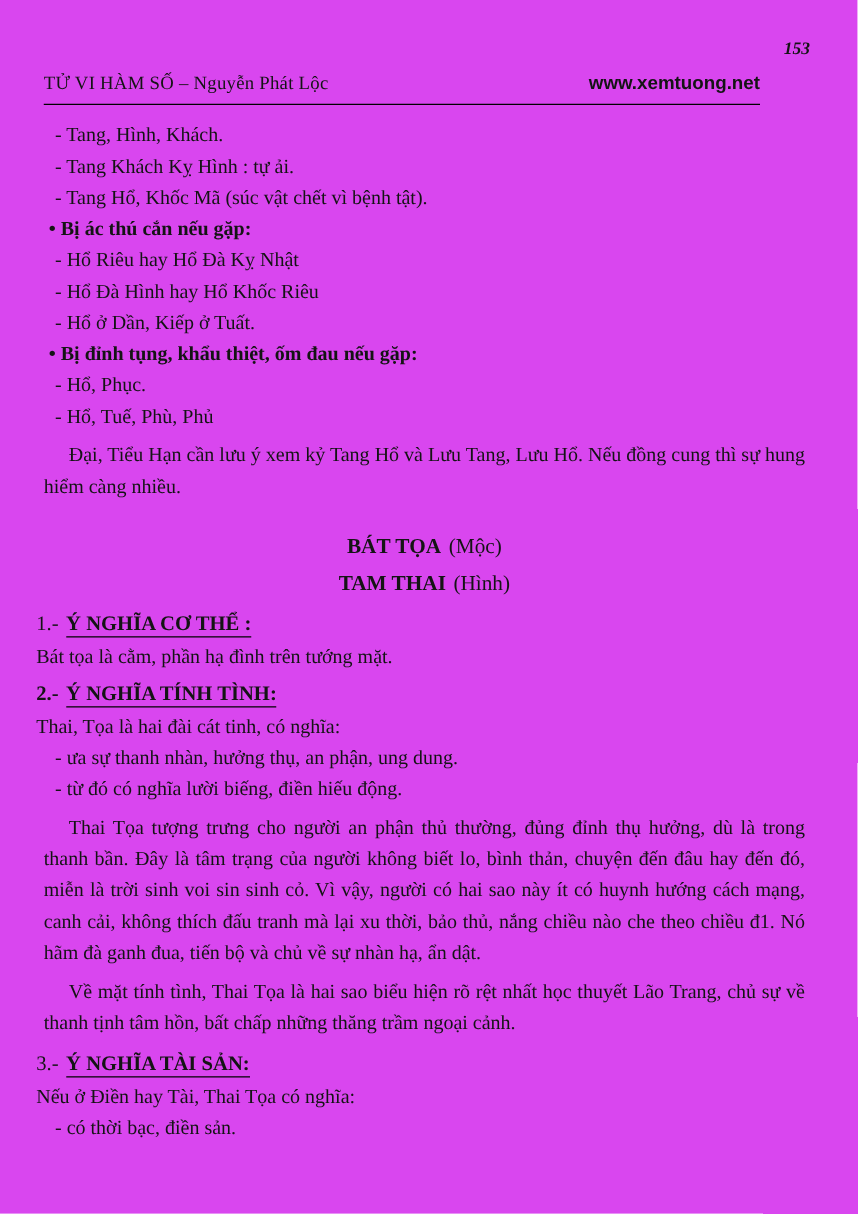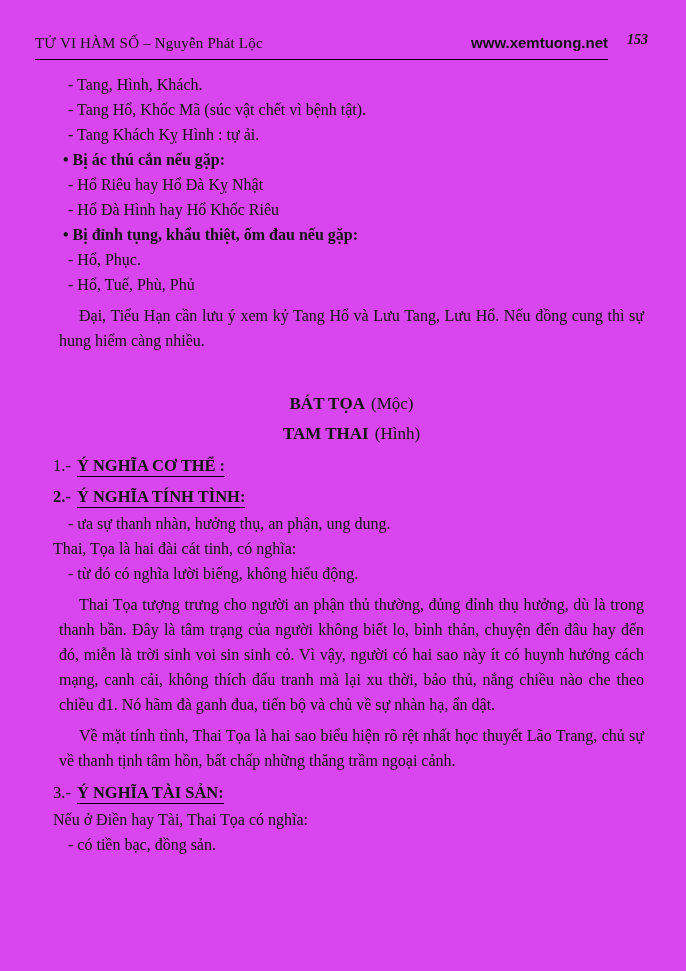--- a/index.html
+++ b/index.html
@@ -24,58 +24,59 @@
     width: 573px;
   }
   .book-title {
     font-size: 15px;
     letter-spacing: 0.2px;
   }
   .site {
     font-family: "Liberation Sans", sans-serif;
     font-weight: bold;
     font-size: 15px;
+    margin-top: 24px;
   }
   .pagenum {
     position: absolute;
     top: 32px;
     right: 38px;
     font-style: italic;
     font-weight: bold;
     font-size: 14px;
   }
   .rule {
     margin: 7px 0 0 35px;
     width: 573px;
     border-top: 1.6px solid #000;
   }
   
   .content {
-    padding: 12px 36px 0 53px;
+    padding: 12px 36px 0 29px;
     font-size: 16px;
   }
   .line { margin: 0; line-height: 25px; }
   .li   { padding-left: 15px; }
   .bullet {
     padding-left: 10px;
     font-weight: bold;
   }
   .para {
     margin: 6px;
     line-height: 25px;
     text-align: justify;
     text-indent: 20px;
   }
   .center-head {
     margin: 0;
     text-align: center;
     line-height: 30px;
     font-size: 17px;
   }
-  .mt-big { margin-top: 36px; }
+  .mt-big { margin-top: 20px; }
   .bold { font-weight: bold; }
   .elem { margin-left: 6px; }
   .sec-head {
     margin: 3px 0 0 0;
     line-height: 28px;
     font-size: 16.5px;
   }
   .sec-num { font-weight: normal; }
   .sec-num.bold-num { font-weight: bold; }
   .sec-title {
@@ -95,49 +96,51 @@
       <span class="book-title">TỬ VI HÀM SỐ – Nguyễn Phát Lộc</span>
       <span class="site">www.xemtuong.net</span>
     </div>
     <span class="pagenum">153</span>
   </div>
   <div class="rule"></div>
 
   <div class="content">
 
     <p class="line li">- Tang, Hình, Khách.</p>
+    <p class="line li">- Tang Khách Kỵ Hình : tự ải.</p>
     <p class="line li">- Tang Hổ, Khốc Mã (súc vật chết vì bệnh tật).</p>
-    <p class="line li">- Tang Khách Kỵ Hình : tự ải.</p>
 
     <p class="line bullet">• Bị ác thú cắn nếu gặp:</p>
 
     <p class="line li">- Hổ Riêu hay Hổ Đà Kỵ Nhật</p>
     <p class="line li">- Hổ Đà Hình hay Hổ Khốc Riêu</p>
+    <p class="line li">- Hổ ở Dần, Kiếp ở Tuất.</p>
 
     <p class="line bullet">• Bị đỉnh tụng, khẩu thiệt, ốm đau nếu gặp:</p>
 
     <p class="line li">- Hổ, Phục.</p>
     <p class="line li">- Hổ, Tuế, Phù, Phủ</p>
 
     <p class="para">Đại, Tiểu Hạn cần lưu ý xem kỷ Tang Hổ và Lưu Tang, Lưu Hổ. Nếu đồng cung thì sự hung hiểm càng nhiều.</p>
 
     <p class="center-head mt-big"><span class="bold">BÁT TỌA</span><span class="elem">(Mộc)</span></p>
     <p class="center-head"><span class="bold">TAM THAI</span><span class="elem">(Hình)</span></p>
 
     <p class="sec-head"><span class="sec-num">1.-</span><span class="sec-title">Ý NGHĨA CƠ THỂ :</span></p>
 
+    <p class="line">Bát tọa là cằm, phần hạ đình trên tướng mặt.</p>
 
     <p class="sec-head"><span class="sec-num bold-num">2.-</span><span class="sec-title">Ý NGHĨA TÍNH TÌNH:</span></p>
 
+    <p class="line">Thai, Tọa là hai đài cát tinh, có nghĩa:</p>
     <p class="line li">- ưa sự thanh nhàn, hưởng thụ, an phận, ung dung.</p>
-    <p class="line">Thai, Tọa là hai đài cát tinh, có nghĩa:</p>
-    <p class="line li">- từ đó có nghĩa lười biếng, không hiếu động.</p>
+    <p class="line li">- từ đó có nghĩa lười biếng, điền hiếu động.</p>
 
     <p class="para">Thai Tọa tượng trưng cho người an phận thủ thường, đủng đỉnh thụ hưởng, dù là trong thanh bần. Đây là tâm trạng của người không biết lo, bình thản, chuyện đến đâu hay đến đó, miễn là trời sinh voi sin sinh cỏ. Vì vậy, người có hai sao này ít có huynh hướng cách mạng, canh cải, không thích đấu tranh mà lại xu thời, bảo thủ, nắng chiều nào che theo chiều đ1. Nó hãm đà ganh đua, tiến bộ và chủ về sự nhàn hạ, ẩn dật.</p>
     <p class="para">Về mặt tính tình, Thai Tọa là hai sao biểu hiện rõ rệt nhất học thuyết Lão Trang, chủ sự về thanh tịnh tâm hồn, bất chấp những thăng trầm ngoại cảnh.</p>
 
     <p class="sec-head"><span class="sec-num">3.-</span><span class="sec-title">Ý NGHĨA TÀI SẢN:</span></p>
 
     <p class="line">Nếu ở Điền hay Tài, Thai Tọa có nghĩa:</p>
-    <p class="line li">- có tiền bạc, đồng sản.</p>
+    <p class="line li">- có thời bạc, điền sản.</p>
 
   </div>
 </div>
 
 </body></html>

